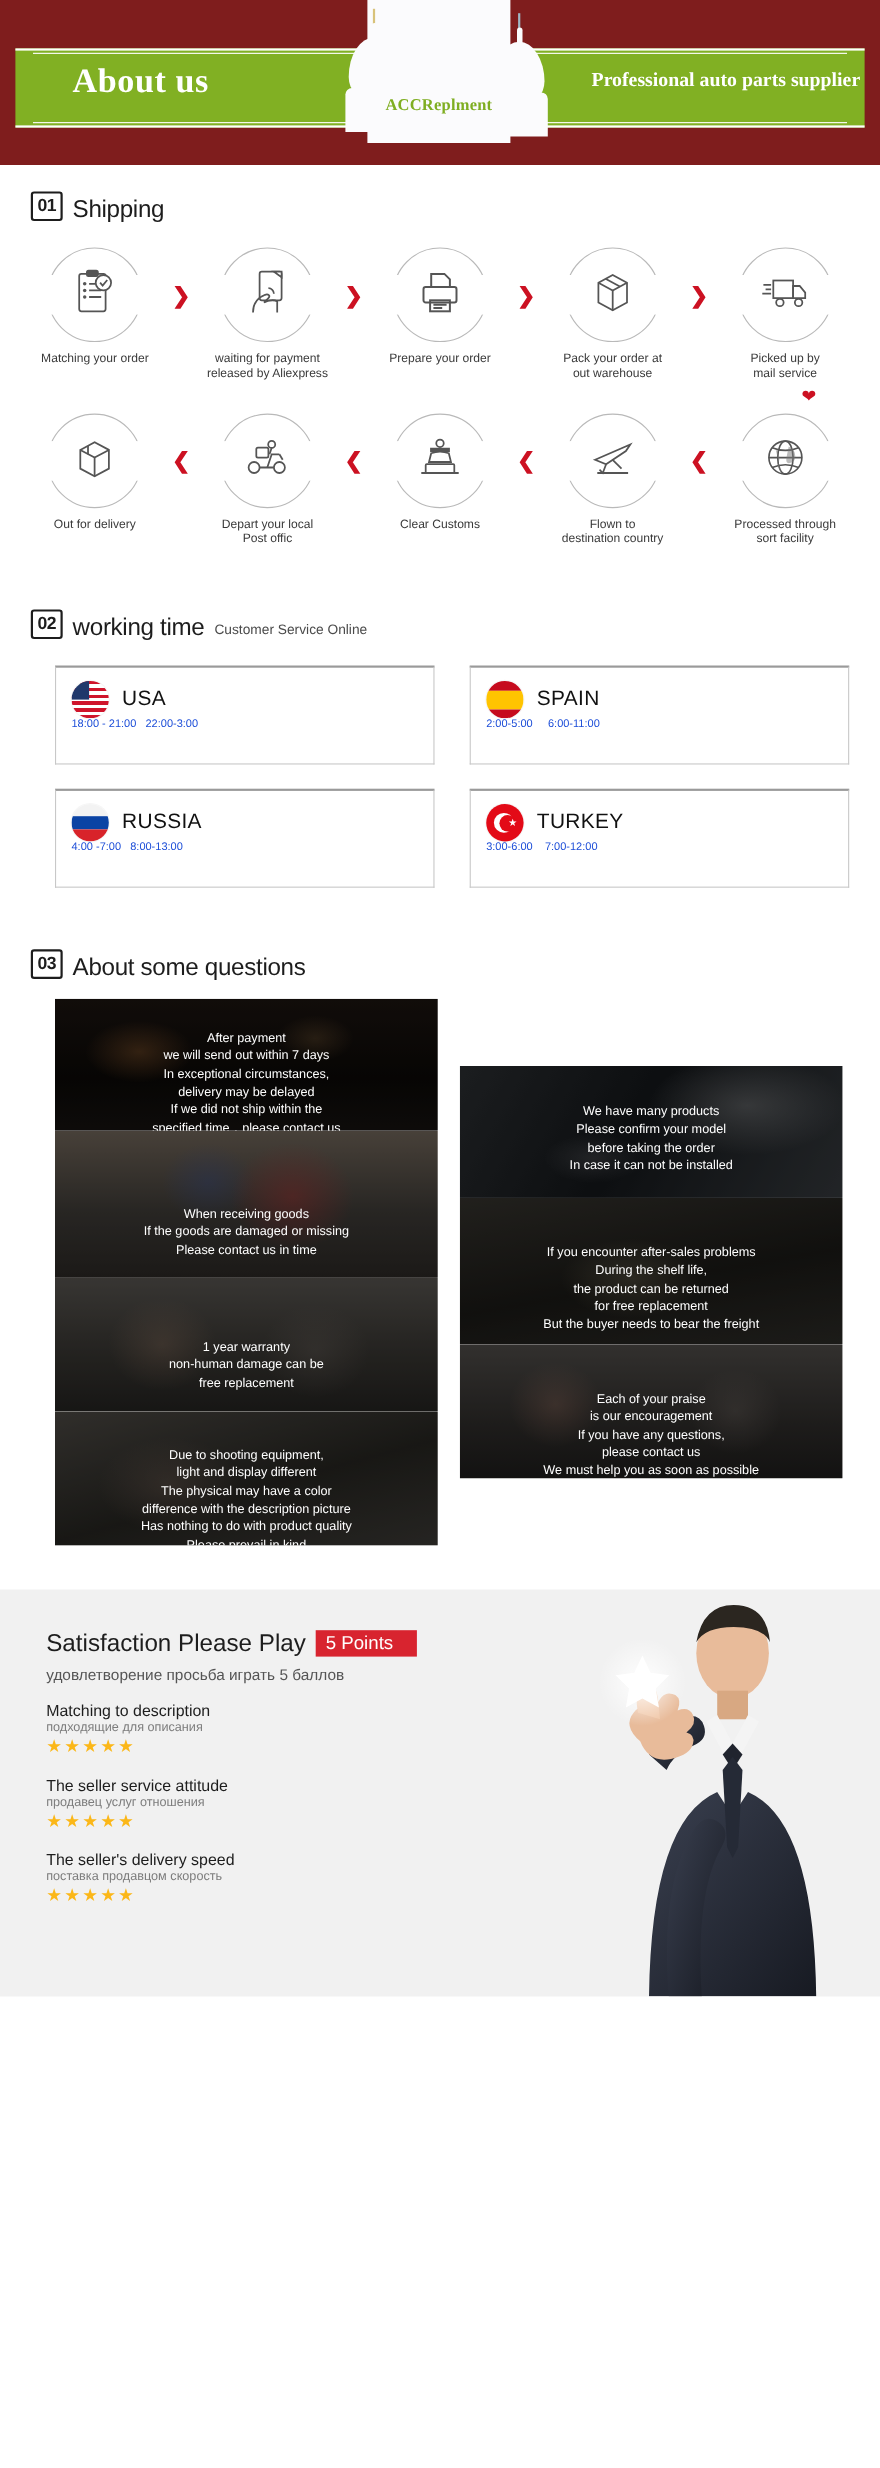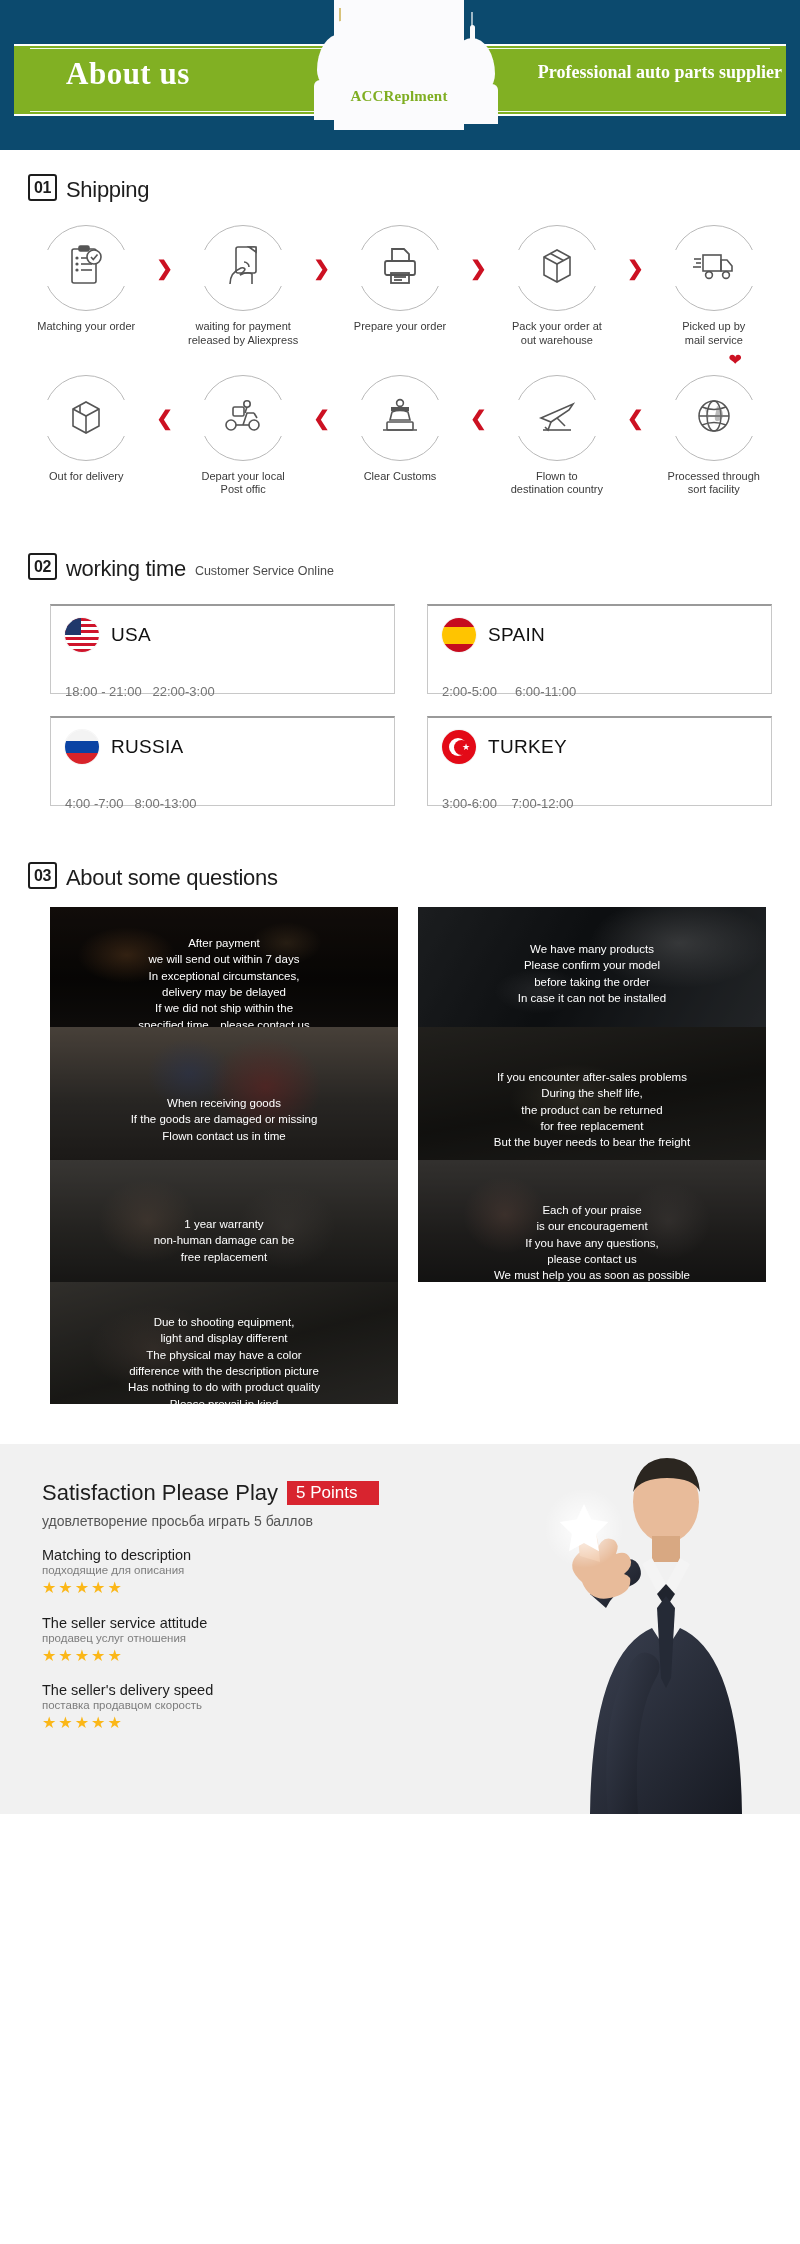--- a/index.html
+++ b/index.html
@@ -15,21 +15,21 @@
     width: 800px;
     min-height: 2244px;
     background: #ffffff;
     overflow: hidden;
   }
 
   
   .header {
     position: relative;
     height: 150px;
-    background: #0c4a6e;
+    background: #7f1d1d;
     overflow: hidden;
   }
   .header-band {
     position: absolute;
     left: 14px; right: 14px;
     top: 44px;
     height: 72px;
     background: #81b023;
     border-top: 2px solid #ffffff;
     border-bottom: 2px solid #ffffff;
@@ -274,33 +274,33 @@
     color: #ffffff;
     font-size: 9px;
     line-height: 9px;
   }
   .wt-country {
     font-size: 19px;
     color: #111111;
     letter-spacing: 0.3px;
   }
   .wt-hours {
-    margin-top: 32px;
-    font-size: 13px;
-    color: #737373;
+    margin-top: 0;
+    font-size: 10px;
+    color: #1d4ed8;
     white-space: pre;
   }
 
   
   .questions { padding-top: 56px; }
   .q-wrap {
     display: flex;
     gap: 20px;
     padding: 18px 34px 0 50px;
-    align-items: flex-start;
+    align-items: center;
   }
   .q-col { flex: 1; }
   .q-panel {
     position: relative;
     color: #ffffff;
     padding: 16px 10px;
     text-align: center;
     font-size: 11.5px;
     line-height: 1.42;
     overflow: hidden;
@@ -706,21 +706,21 @@
 If we did not ship within the
 specified time，please contact us</div>
         </div>
 
         <div class="q-panel" style="height:133px">
           <span class="bg bg-worker"></span>
           <span class="veil"></span>
 
           <div class="q-text" style="white-space:pre-line; padding-top:52px">When receiving goods
 If the goods are damaged or missing
-Flown contact us in time</div>
+Please contact us in time</div>
         </div>
 
         <div class="q-panel" style="height:122px">
           <span class="bg bg-support"></span>
           <span class="veil"></span>
 
           <div class="q-text" style="white-space:pre-line; padding-top:40px">1 year warranty
 non-human damage can be
 free replacement</div>
         </div>

